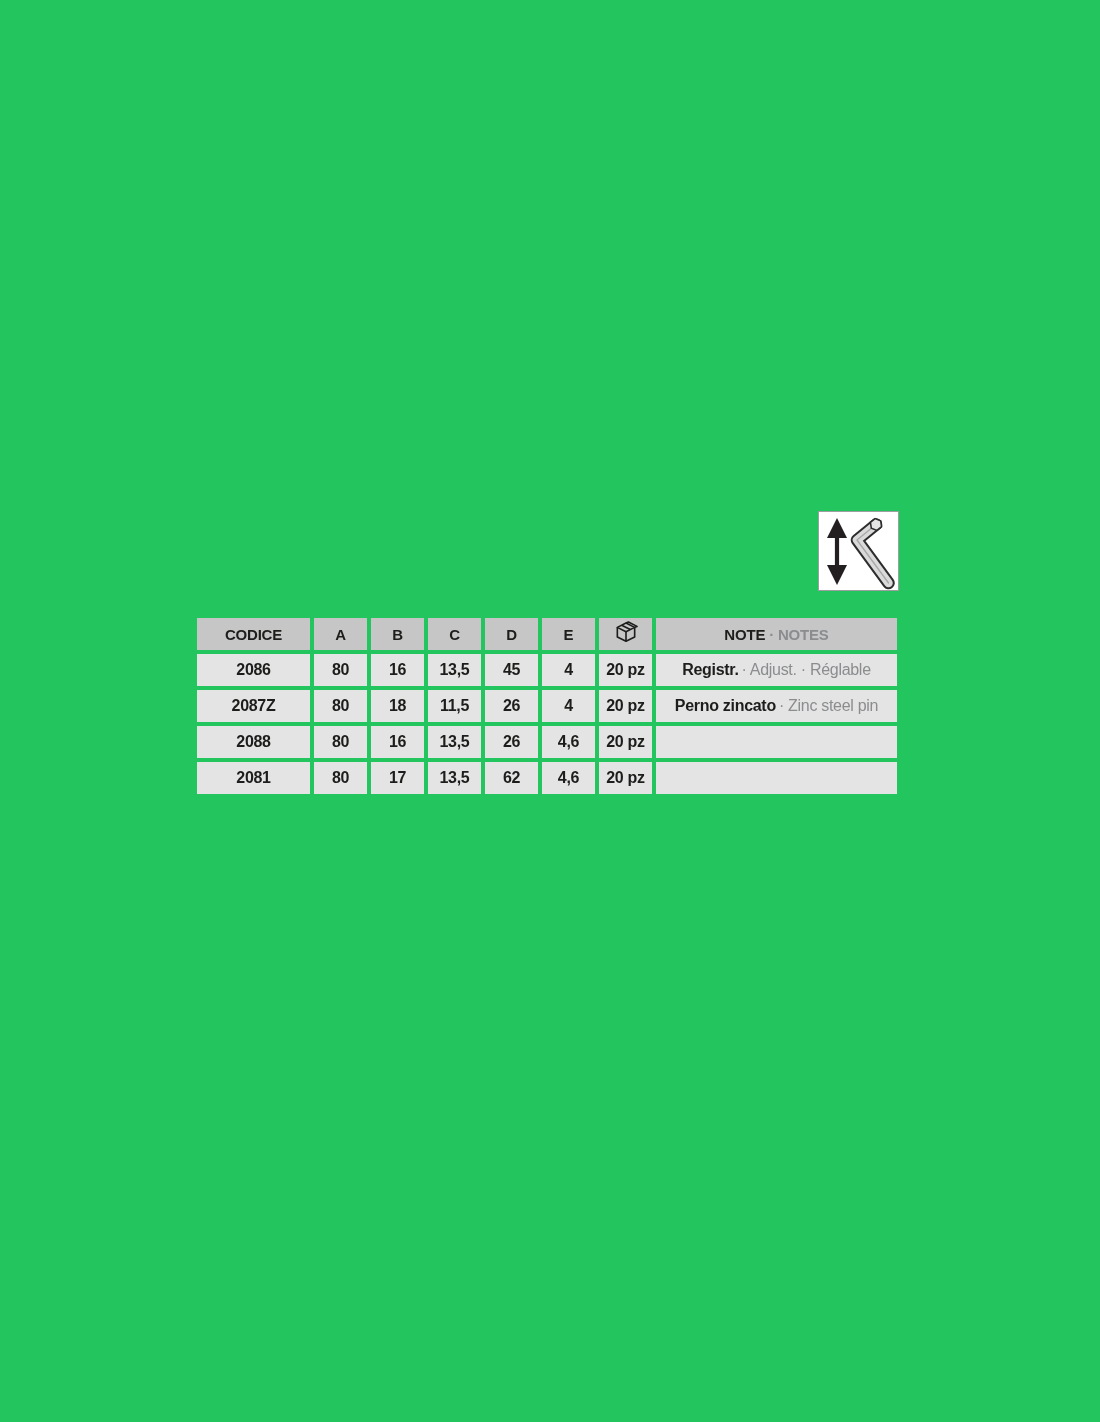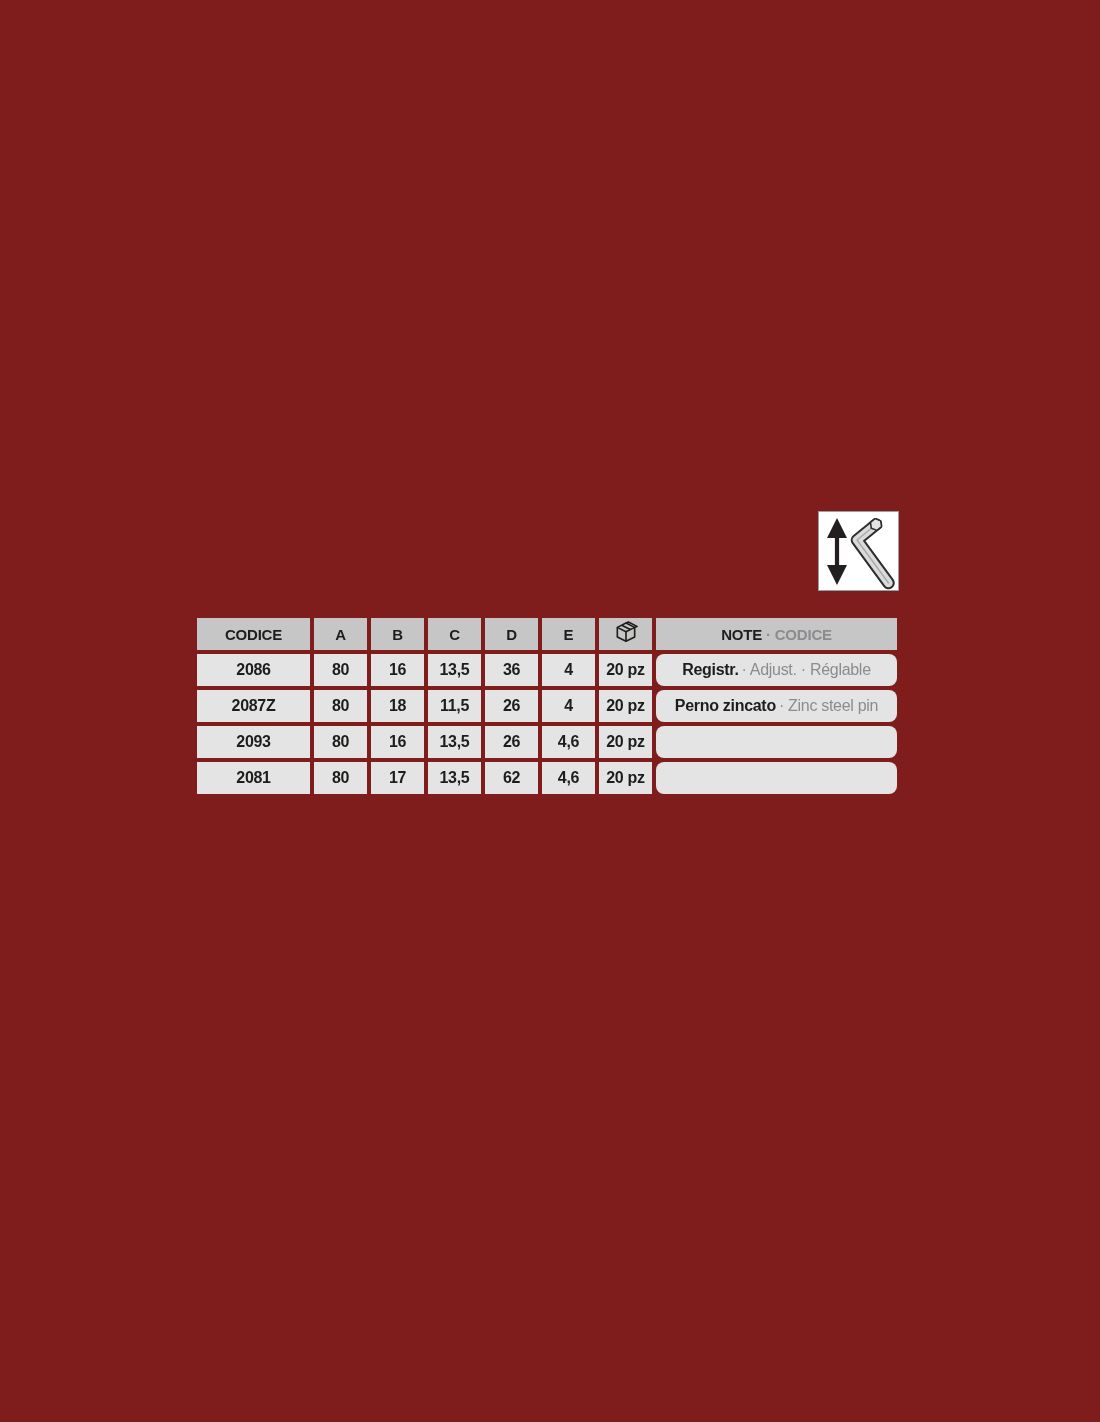--- a/index.html
+++ b/index.html
@@ -5,21 +5,21 @@
   html, body {
     margin: 0;
     padding: 0;
     background: #ffffff;
     font-family: "Liberation Sans", sans-serif;
   }
   .page {
     position: relative;
     width: 1100px;
     height: 1422px;
-    background: #7f1d1d;
+    background: #22c55e;
     overflow: hidden;
   }
 
   
   .icon-panel {
     position: absolute;
     left: 818px;
     top: 511px;
     width: 79px;
     height: 78px;
@@ -59,21 +59,21 @@
     color: #1d1d1b;
     font-size: 16px;
     font-weight: 700;
     letter-spacing: -0.3px;
   }
   .col-codice { width: 113px; }
   .col-small  { width: 53px; }
   .col-notes  { width: 241px; }
 
   .hdr-secondary { color: #8a8c8e; font-weight: 700; }
-  td.notes-cell { font-size: 14.5px; letter-spacing: -0.4px; border-radius: 8px; }
+  td.notes-cell { font-size: 14.5px; letter-spacing: -0.4px; }
   .note-primary { color: #1d1d1b; font-weight: 700; }
   .note-secondary { color: #8a8c8e; font-weight: 400; margin-left: 3px; }
 
   .pkg-icon-wrap { display: inline-block; line-height: 0; }
 </style>
 </head>
 <body>
 
 <div class="page">
 
@@ -122,51 +122,51 @@
                 <path d="M4,5.8 L4,14.6 L12,18.6 L12,9.8"></path>
                 <path d="M20,5.8 L20,14.6 L12,18.6"></path>
                 <path d="M8,3.8 L16,7.8"></path>
                 <path d="M12,1.8 L14.2,0.9 L22.2,4.9 L20,5.8"></path>
               </g>
             </svg>
           </span>
         </th>
         <th>
           <span>NOTE</span>
-          <span class="hdr-secondary">· CODICE</span>
+          <span class="hdr-secondary">· NOTES</span>
         </th>
       </tr>
     </thead>
     <tbody>
       <tr>
         <td>2086</td>
         <td>80</td>
         <td>16</td>
         <td>13,5</td>
-        <td>36</td>
+        <td>45</td>
         <td>4</td>
         <td>20 pz</td>
         <td class="notes-cell">
           <span class="note-primary">Registr.</span><span class="note-secondary">· Adjust. · Réglable</span>
         </td>
       </tr>
       <tr>
         <td>2087Z</td>
         <td>80</td>
         <td>18</td>
         <td>11,5</td>
         <td>26</td>
         <td>4</td>
         <td>20 pz</td>
         <td class="notes-cell">
           <span class="note-primary">Perno zincato</span><span class="note-secondary">· Zinc steel pin</span>
         </td>
       </tr>
       <tr>
-        <td>2093</td>
+        <td>2088</td>
         <td>80</td>
         <td>16</td>
         <td>13,5</td>
         <td>26</td>
         <td>4,6</td>
         <td>20 pz</td>
         <td class="notes-cell">
           <span class="note-primary"></span><span class="note-secondary"></span>
         </td>
       </tr>

